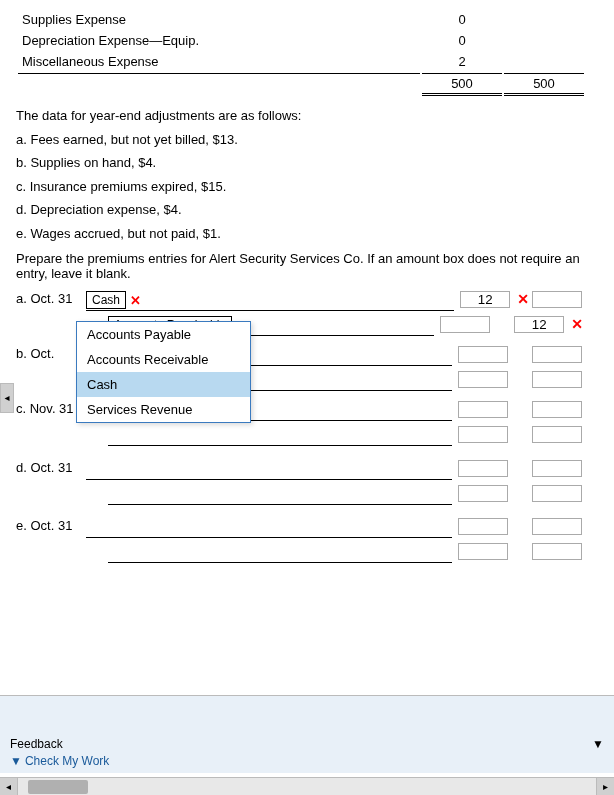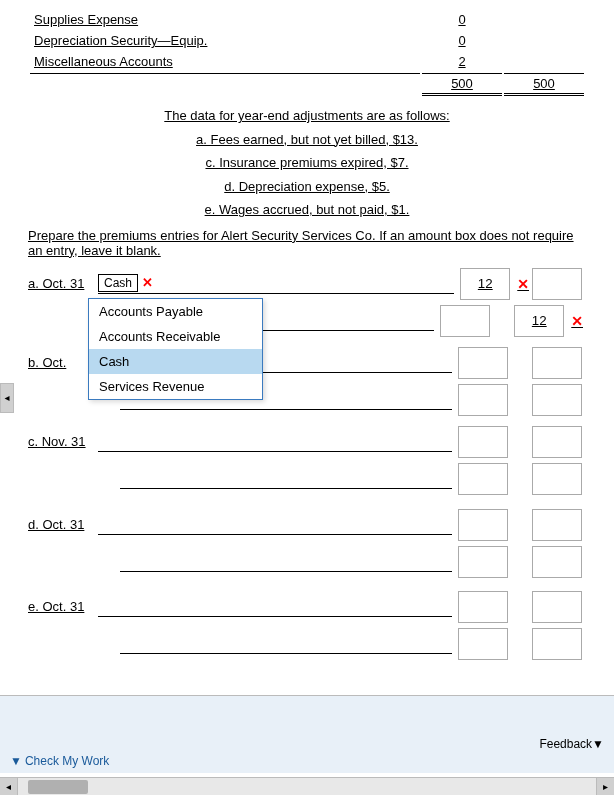--- a/index.html
+++ b/index.html
@@ -6,22 +6,21 @@
     body {
       font-family: Arial, sans-serif;
       font-size: 13px;
       background: #fff;
       width: 614px;
       min-height: 795px;
       overflow-x: hidden;
       position: relative;
     }
     .page-content {
-      padding: 8px 28px 0 28px;
-      text-decoration: underline;
+      padding: 8px 28px 0 16px;
     }
     .expense-table {
       width: 100%;
       margin-bottom: 6px;
     }
     .expense-table td {
       padding: 2px 4px;
     }
     .expense-table .amount-col {
       text-align: center;
@@ -33,21 +32,20 @@
     .total-row td {
       border-top: 1px solid #000;
       font-weight: normal;
     }
     .instructions {
       margin: 8px 0 6px 0;
       line-height: 1.5;
     }
     .instructions p {
       margin-bottom: 4px;
-      text-align: center;
     }
     
     .adjusting-section {
       margin-top: 8px;
     }
     .account-tag {
       position: absolute;
       top: 0;
       left: 0;
       display: flex;
@@ -98,59 +96,59 @@
     .dropdown-item.highlighted {
       background: #b8d9f0;
     }
     
     .entry-group {
       margin-bottom: 10px;
       position: relative;
     }
     .row-pair {
       display: flex;
-      align-items: center;
+      align-items: flex-start;
       margin-bottom: 5px;
     }
     .row-pair .label-col {
       width: 70px;
       flex-shrink: 0;
       font-size: 13px;
     }
     .row-pair .line-col {
       flex: 1;
       border-bottom: 1px solid #000;
       height: 20px;
       margin-right: 6px;
       position: relative;
     }
     .row-pair .line-col.indent {
       margin-left: 22px;
     }
     .row-pair .num-input {
       width: 50px;
-      height: 32px;
+      height: 17px;
       border: 1px solid #aaa;
       background: #fff;
       text-align: center;
       margin-right: 4px;
     }
     
     .feedback-section {
       position: fixed;
       bottom: 22px;
       left: 0;
       width: 614px;
       background: #e8f0f8;
       border-top: 1px solid #bbb;
       padding: 5px 10px;
     }
     .feedback-header {
       display: flex;
-      justify-content: flex-end;
+      justify-content: space-between;
       align-items: center;
       font-size: 12px;
       margin-top: 36px;
     }
     .check-work {
       color: #1a5a9a;
       font-size: 12px;
       margin-top: 3px;
       cursor: pointer;
       display: flex;
@@ -221,42 +219,43 @@
 <div class="page-content">
 
   <table class="expense-table">
     <tbody>
       <tr>
         <td>Supplies Expense</td>
         <td class="amount-col">0</td>
         <td class="amount-col"></td>
       </tr>
       <tr>
-        <td>Depreciation Security—Equip.</td>
+        <td>Depreciation Expense—Equip.</td>
         <td class="amount-col">0</td>
         <td class="amount-col"></td>
       </tr>
       <tr>
-        <td>Miscellaneous Accounts</td>
+        <td>Miscellaneous Expense</td>
         <td class="amount-col">2</td>
         <td class="amount-col"></td>
       </tr>
       <tr class="total-row">
         <td></td>
         <td class="amount-col double-underline" style="font-weight:normal; border-top:1px solid #000; border-bottom:3px double #000;">500</td>
         <td class="amount-col double-underline" style="font-weight:normal; border-top:1px solid #000; border-bottom:3px double #000;">500</td>
       </tr>
     </tbody>
   </table>
 
   <div class="instructions">
     <p>The data for year-end adjustments are as follows:</p>
     <p>a. Fees earned, but not yet billed, $13.</p>
-    <p>c. Insurance premiums expired, $7.</p>
-    <p>d. Depreciation expense, $5.</p>
+    <p>b. Supplies on hand, $4.</p>
+    <p>c. Insurance premiums expired, $15.</p>
+    <p>d. Depreciation expense, $4.</p>
     <p>e. Wages accrued, but not paid, $1.</p>
   </div>
   <div style="margin: 8px 0 10px 0;">Prepare the premiums entries for Alert Security Services Co. If an amount box does not require an entry, leave it blank.</div>
 
   <div class="adjusting-section">
 
     <div class="entry-group" style="position:relative;">
 
       <div class="row-pair">
         <div class="label-col">a. Oct. 31</div>

